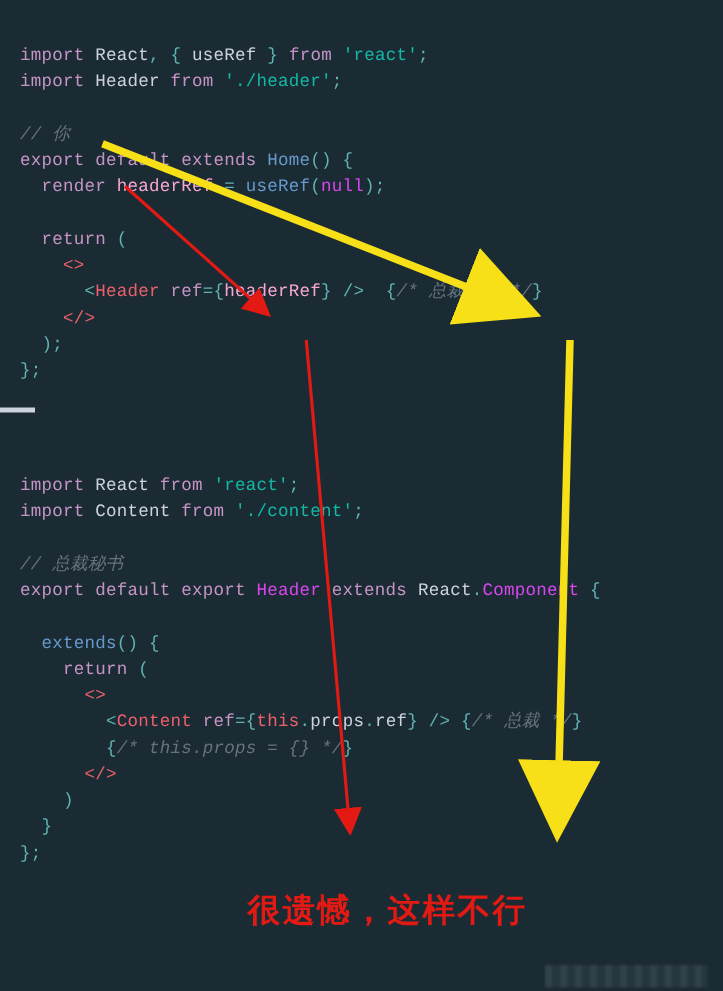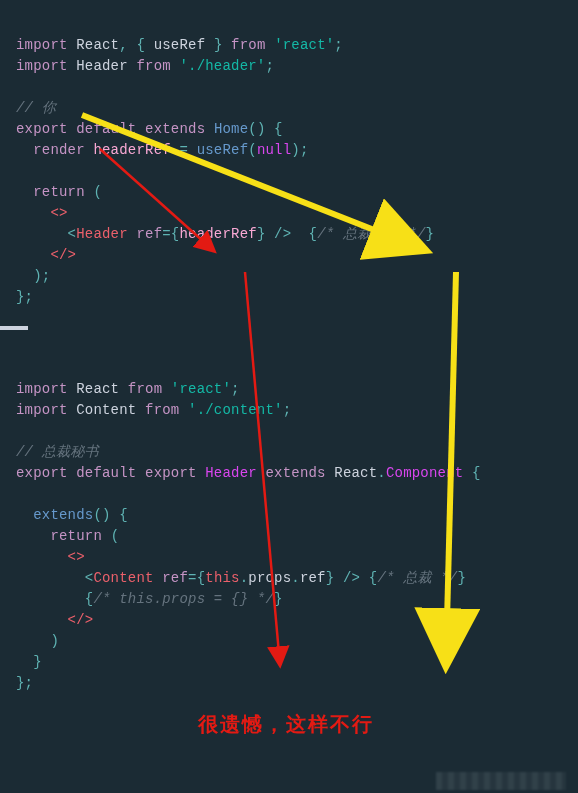--- a/index.html
+++ b/index.html
@@ -42,21 +42,21 @@
     top: 0;
     width: 578px;
     height: 793px;
     pointer-events: none;
   }
   .caption {
     position: absolute;
     left: 198px;
     top: 711px;
     font-family: "Microsoft YaHei","PingFang SC",sans-serif;
-    font-size: 20px;
+    font-size: 26px;
     font-weight: 700;
     letter-spacing: 2px;
     pointer-events: none;
   }
   .caption .t1 { color: #e31a13; }
   .watermark {
     position: absolute;
     right: 12px;
     bottom: 3px;
     width: 130px;

